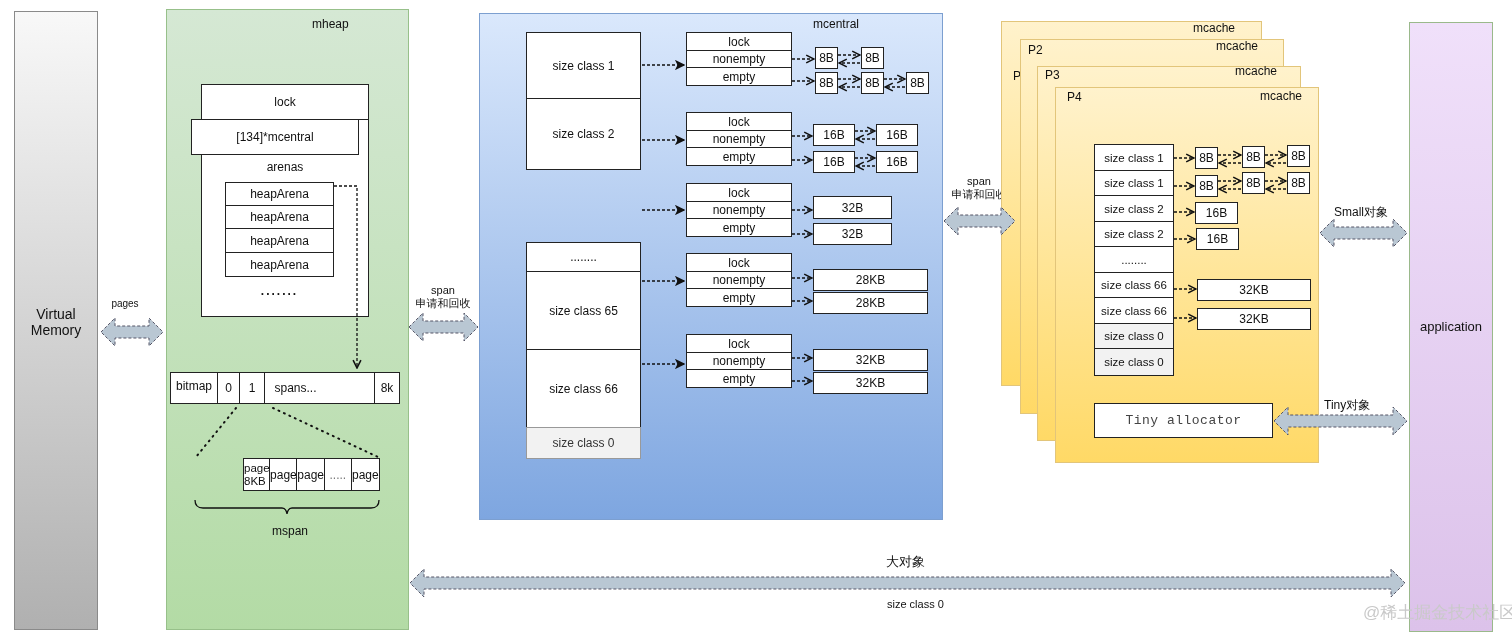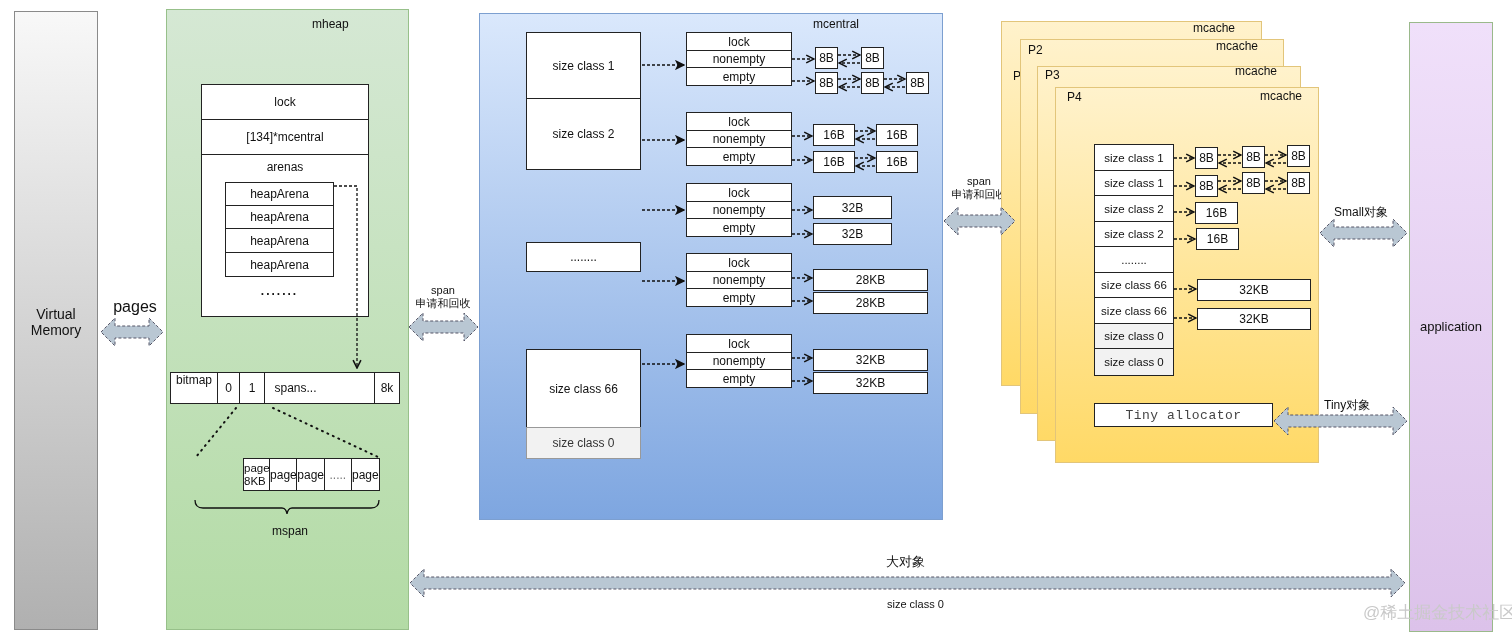--- a/index.html
+++ b/index.html
@@ -24,38 +24,38 @@
   .watermark { color: #c9c9c9; font-size: 17px; }
 </style>
 </head>
 <body>
 
 <div id="vm" class="abs"></div>
 <div class="txt" style="left:14px;top:306px;width:84px;font-size:14px;">
   <span style="white-space:normal;display:inline-block;width:70px;">Virtual Memory</span>
 </div>
 
-<div class="txt" style="left:110px;top:298px;width:50px;font-size:16px;">pages</div>
+<div class="txt" style="left:100px;top:298px;width:50px;font-size:10px;">pages</div>
 
 <div id="mheap" class="abs"></div>
 <div class="txt" style="left:312px;top:18px;font-size:12px;">mheap</div>
 
 <div class="abs" style="left:201px;top:84px;width:168px;height:233px;border:1.5px solid #222;background:#fff;"></div>
 <div class="box" style="left:201px;top:84px;width:168px;height:36px;">lock</div>
-<div class="box" style="left:201px;top:119px;width:168px;height:36px;">[134]*mcentral</div>
+<div class="box" style="left:191px;top:119px;width:168px;height:36px;">[134]*mcentral</div>
 <div class="txt" style="left:201px;top:161px;width:168px;">arenas</div>
 
 <div class="box" style="left:225px;top:182px;width:109px;height:24px;">heapArena</div>
 <div class="box" style="left:225px;top:205px;width:109px;height:24px;">heapArena</div>
 <div class="box" style="left:225px;top:228px;width:109px;height:25px;">heapArena</div>
 <div class="box" style="left:225px;top:252px;width:109px;height:25px;">heapArena</div>
 <div class="txt" style="left:225px;top:285px;width:109px;letter-spacing:2px;font-weight:bold;">.......</div>
 
 <div class="abs" style="left:170px;top:372px;width:232px;height:32px;display:flex;">
-  <div class="cell" style="width:48px;align-items:flex-start;">bitmap</div>
+  <div class="cell" style="width:48px;align-items:flex-start;padding-top:6px;">bitmap</div>
   <div class="cell" style="width:24px;margin-left:-1.5px;">0</div>
   <div class="cell" style="width:26px;margin-left:-1.5px;">1</div>
   <div class="cell" style="width:112px;margin-left:-1.5px;justify-content:flex-start;padding-left:10px;">spans...</div>
   <div class="cell" style="width:26px;margin-left:-1.5px;">8k</div>
 </div>
 
 <div class="abs" style="left:196px;top:458px;width:184px;height:33px;display:flex;padding-left:47px;">
   <div class="cell" style="width:36px;white-space:pre-line;line-height:1.05;font-size:11.5px;">page
 8KB</div>
   <div class="cell" style="width:38px;margin-left:-1.5px;">page</div>
@@ -70,20 +70,21 @@
   <div>申请和回收</div>
 </div>
 
 <div id="mcentral" class="abs"></div>
 <div class="txt" style="left:813px;top:18px;font-size:12px;">mcentral</div>
 
 <div class="abs" style="left:526px;top:32px;width:115px;height:427px;">
   <div class="cell abs" style="left:0;top:0;width:115px;height:67px;">size class 1</div>
   <div class="cell abs" style="left:0;top:66px;width:115px;height:72px;">size class 2</div>
   <div class="cell abs" style="left:0;top:210px;width:115px;height:30px;">........</div>
+  <div class="cell abs" style="left:0;top:239px;width:115px;height:79px;">size class 65</div>
   <div class="cell abs" style="left:0;top:317px;width:115px;height:79px;">size class 66</div>
   <div class="cell abs gray" style="left:0;top:395px;width:115px;height:32px;border-color:#999;color:#333;">size class 0</div>
 </div>
 
 <div id="mc-groups">
 
   <div class="abs" style="left:686px;top:32px;width:106px;">
     <div class="cell" style="height:19px;">lock</div>
     <div class="cell" style="height:19px;margin-top:-1.5px;">nonempty</div>
     <div class="cell" style="height:19px;margin-top:-1.5px;">empty</div>
@@ -166,21 +167,21 @@
 <div class="box" style="left:1242px;top:146px;width:23px;height:22px;">8B</div>
 <div class="box" style="left:1287px;top:145px;width:23px;height:22px;">8B</div>
 <div class="box" style="left:1195px;top:175px;width:23px;height:22px;">8B</div>
 <div class="box" style="left:1242px;top:172px;width:23px;height:22px;">8B</div>
 <div class="box" style="left:1287px;top:172px;width:23px;height:22px;">8B</div>
 <div class="box" style="left:1195px;top:202px;width:43px;height:22px;">16B</div>
 <div class="box" style="left:1196px;top:228px;width:43px;height:22px;">16B</div>
 <div class="box" style="left:1197px;top:279px;width:114px;height:22px;">32KB</div>
 <div class="box" style="left:1197px;top:308px;width:114px;height:22px;">32KB</div>
 
-<div class="box mono" style="left:1094px;top:403px;width:179px;height:24px;">Tiny allocator</div>
+<div class="box mono" style="left:1094px;top:403px;width:179px;height:35px;">Tiny allocator</div>
 
 <div id="app" class="abs"></div>
 <div class="txt" style="left:1409px;top:320px;width:84px;font-size:13px;">application</div>
 
 <div class="txt" style="left:1334px;top:206px;font-size:12px;">Small对象</div>
 <div class="txt" style="left:1324px;top:399px;font-size:12px;">Tiny对象</div>
 <div class="txt" style="left:886px;top:555px;font-size:13px;">大对象</div>
 <div class="txt" style="left:887px;top:598px;font-size:11px;">size class 0</div>
 
 <div class="txt watermark" style="left:1325px;top:603px;margin-left:38px;">@稀土掘金技术社区</div>

